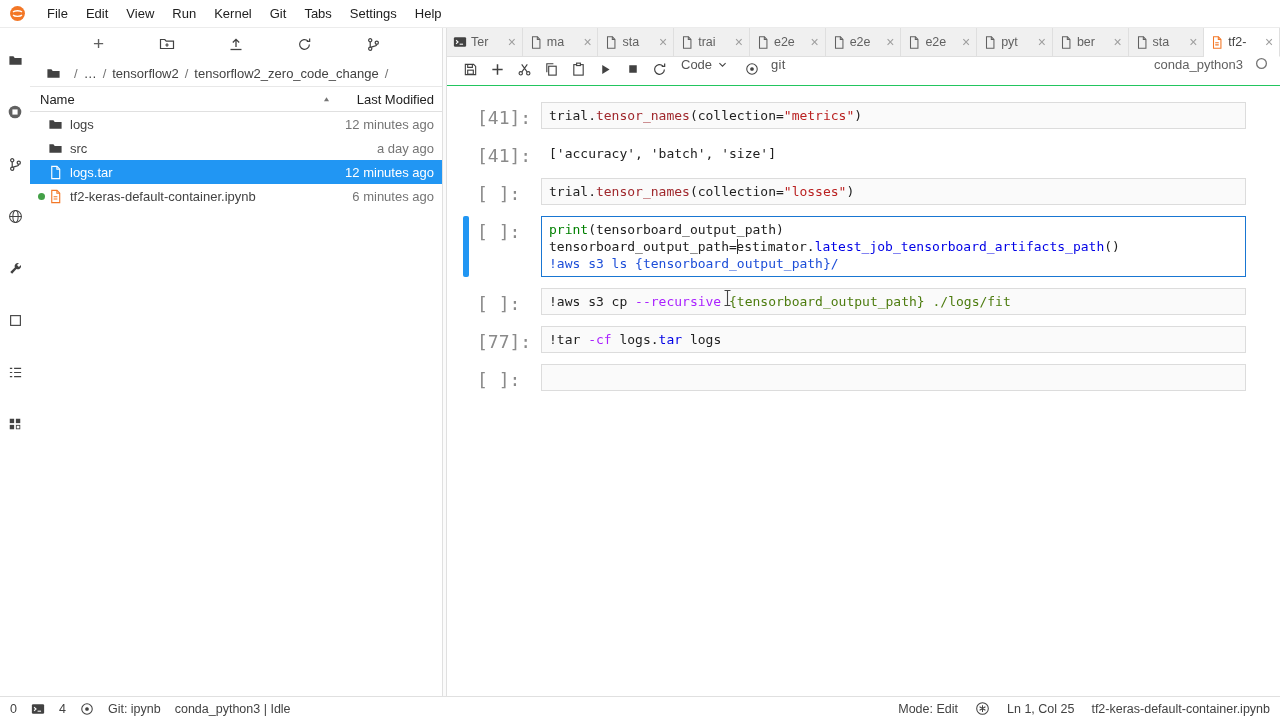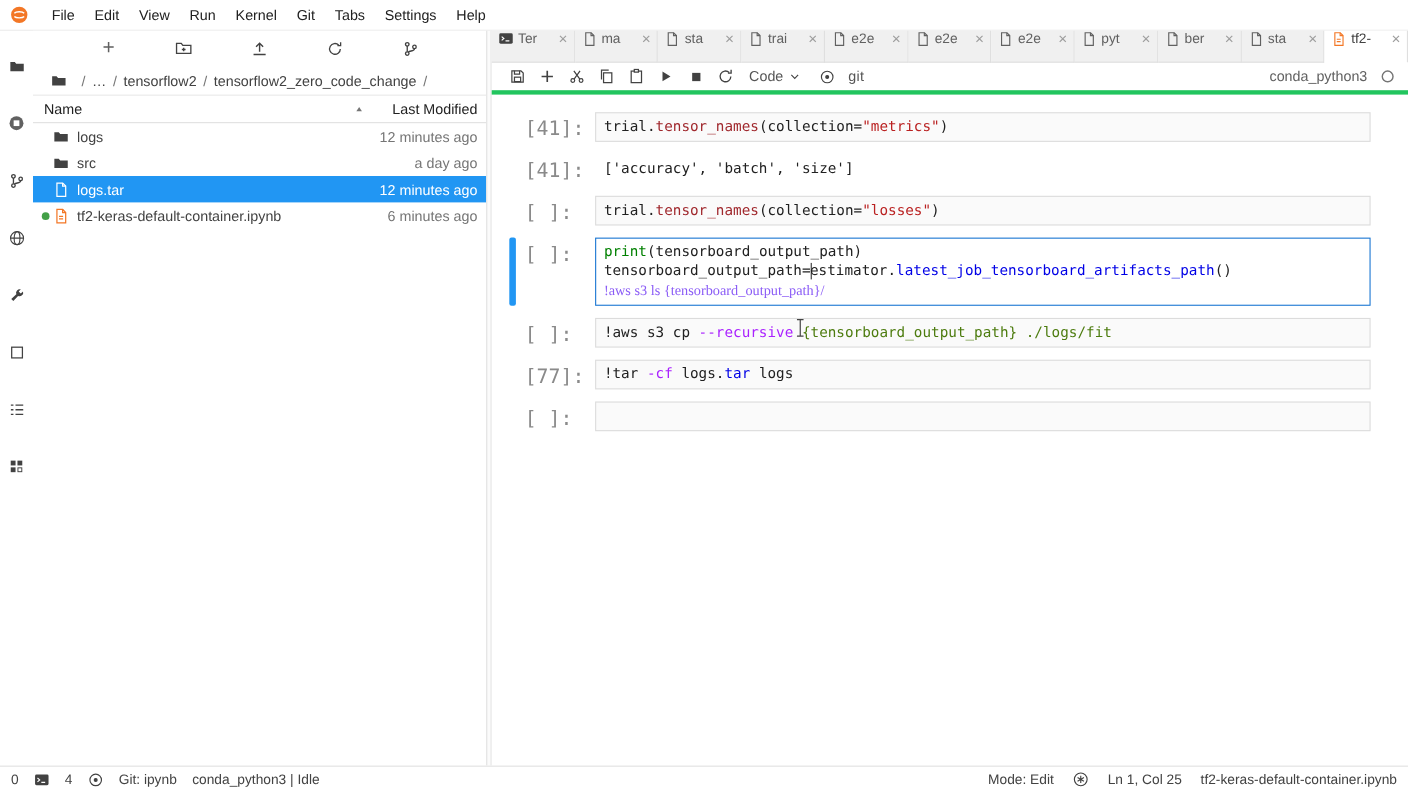--- a/index.html
+++ b/index.html
@@ -40,28 +40,28 @@
   .fmod{margin-left:auto;padding-right:8px;color:#757575;white-space:nowrap}
   .fb-row.selected{background:var(--selection-bg);color:#fff}
   .fb-row.selected .fmod{color:#fff}
 
   .splitter{width:5px;flex:none;background:#fbfbfb;border-left:1px solid #e0e0e0;border-right:1px solid #e0e0e0;cursor:col-resize}
 
   .workspace{flex:1;min-width:0;display:flex;flex-direction:column;background:#fff}
 
   
   .tabbar{height:29px;flex:none;display:flex}
-  .tab{flex:1;min-width:0;display:flex;align-items:flex-start;padding:0 3px 0 6px;background:#f0f0f0;border-right:1px solid #dfdfdf;border-bottom:1px solid #dfdfdf;color:#616161}
+  .tab{flex:1;min-width:0;display:flex;align-items:center;padding:0 3px 0 6px;background:#f0f0f0;border-right:1px solid #dfdfdf;border-bottom:1px solid #dfdfdf;color:#616161}
   .tab.active{background:#fff;border-bottom-color:#fff;color:#424242}
   .ticon{width:14px;height:14px;flex:none;margin-right:4px;display:flex;align-items:center}
   .tlabel{flex:1;min-width:0;overflow:hidden;white-space:nowrap;font-size:12.5px}
   .tclose{width:14px;flex:none;text-align:center;color:#9e9e9e;font-size:14px;line-height:14px}
 
   
-  .nbtoolbar{height:29px;flex:none;display:flex;align-items:center;padding:0 10px 0 10px;border-bottom:4px solid #22c55e}
+  .nbtoolbar{height:29px;flex:none;display:flex;align-items:flex-start;padding:0 10px 0 10px;border-bottom:1px solid #22c55e}
   .tb-group{display:flex;align-items:center}
   .tbtn{width:27px;height:24px;display:flex;align-items:center;justify-content:center;color:#616161}
   .celltype{display:flex;align-items:center;gap:5px;margin:0 10px 0 8px;color:#555}
   .git-label{color:#555;margin-left:6px;letter-spacing:.3px}
   .tb-spacer{flex:1}
   .kernel-name{color:#616161;margin-right:12px}
   .kstat{display:flex;align-items:center;margin-right:2px}
 
   
   .nbcontent{flex:1;overflow:hidden;padding:16px 34px 0 16px}
@@ -523,21 +523,21 @@
             <div class="editor">
               <div class="codeline"><span class="tok" style="color: rgb(33, 33, 33);">trial.</span><span class="tok" style="color: rgb(160, 40, 45);">tensor_names</span><span class="tok" style="color: rgb(33, 33, 33);">(collection=</span><span class="tok" style="color: rgb(186, 33, 33);">"losses"</span><span class="tok" style="color: rgb(33, 33, 33);">)</span></div>
             </div>
           </div>
           <div class="cellrow active">
             <div class="collapser"></div>
             <div class="prompt">[ ]:</div>
             <div class="editor">
               <div class="codeline"><span class="tok" style="color: rgb(0, 128, 0);">print</span><span class="tok" style="color: rgb(33, 33, 33);">(tensorboard_output_path)</span></div>
               <div class="codeline"><span class="tok" style="color: rgb(33, 33, 33);">tensorboard_output_path=</span><span class="caret"></span><span class="tok" style="color: rgb(33, 33, 33);">estimator.</span><span class="tok" style="color: rgb(0, 0, 230);">latest_job_tensorboard_artifacts_path</span><span class="tok" style="color: rgb(33, 33, 33);">()</span></div>
-              <div class="codeline"><span class="tok" style="color: #8b5cf6; font-family: Liberation Serif, serif;">!aws s3 ls {tensorboard_output_path}/</span></div>
+              <div class="codeline"><span class="tok" style="color: #1d4ed8;">!aws s3 ls {tensorboard_output_path}/</span></div>
             </div>
           </div>
           <div class="cellrow">
             <div class="collapser"></div>
             <div class="prompt">[ ]:</div>
             <div class="editor">
               <div class="codeline"><span class="tok" style="color: rgb(33, 33, 33);">!aws s3 cp </span><span class="tok" style="color: rgb(170, 34, 255);">--recursive</span><span class="tok" style="color: #4d7c0f;"> {tensorboard_output_path} ./logs/fit</span></div>
             </div>
           </div>
           <div class="cellrow">

